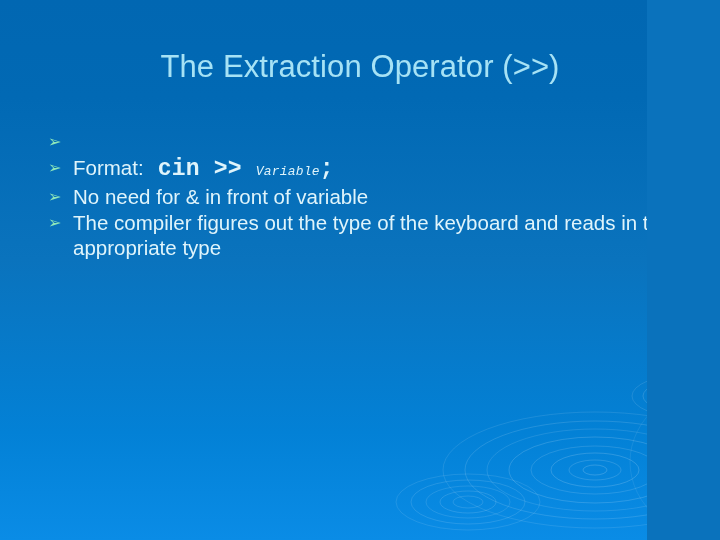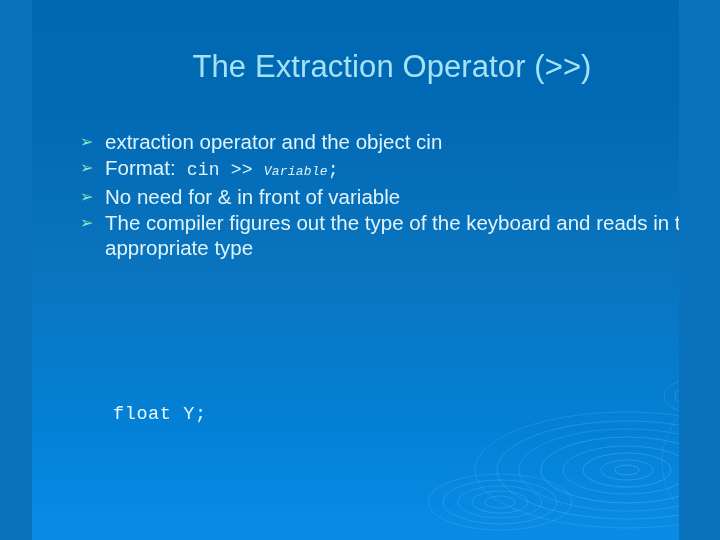--- a/index.html
+++ b/index.html
@@ -8,21 +8,20 @@
     background: #0a72bc;
   }
 
   #slide {
     position: relative;
     width: 647px;
     height: 540px;
     overflow: hidden;
     background: linear-gradient(to bottom, #0167b2 0%, #0169b4 18%, #0a73bd 48%, #0381d6 80%, #0a8ce6 100%);
     font-family: "Liberation Sans", sans-serif;
-    margin-left: 32px;
   }
 
   
   #ripples {
     position: absolute;
     inset: 0;
     pointer-events: none;
   }
 
   
@@ -76,22 +75,23 @@
     display: block;
     text-align: justify;
     text-align-last: justify;
   }
   .bullet-text.justify > .jline2 {
     display: block;
   }
 
   .mono {
     font-family: "Liberation Mono", "DejaVu Sans Mono", monospace;
-    font-size: 18px;
+    font-size: 23px;
     letter-spacing: 0.2px;
+    font-weight: bold;
   }
   .mono-italic {
     font-family: "Liberation Mono", "DejaVu Sans Mono", monospace;
     font-style: italic;
     font-size: 13px;
     letter-spacing: 0.2px;
   }
 
   
   #code {
@@ -149,21 +149,20 @@
     </g>
   </svg>
 
   <div id="title">The Extraction Operator (&gt;&gt;)</div>
 
   <div id="bullets">
 
     <div class="bullet-row">
       <span class="bullet-mark">➢</span>
       <span class="bullet-text justify">
-        <span class="jline2">extraction operator and the object cin</span>
       </span>
     </div>
 
     <div class="bullet-row">
       <span class="bullet-mark">➢</span>
       <span class="bullet-text"><span>Format:</span><span class="mono"> cin &gt;&gt; </span><span class="mono-italic">Variable</span><span class="mono">;</span></span>
     </div>
 
     <div class="bullet-row">
       <span class="bullet-mark">➢</span>
@@ -174,18 +173,17 @@
       <span class="bullet-mark">➢</span>
       <span class="bullet-text">
         <span>The compiler figures out the type of the keyboard</span>
         <span>and reads in the appropriate type</span>
       </span>
     </div>
 
   </div>
 
   <div id="code">
-    <span class="code-line">float Y;</span>
     
     
   </div>
 
 </div>
 
 </body></html>

